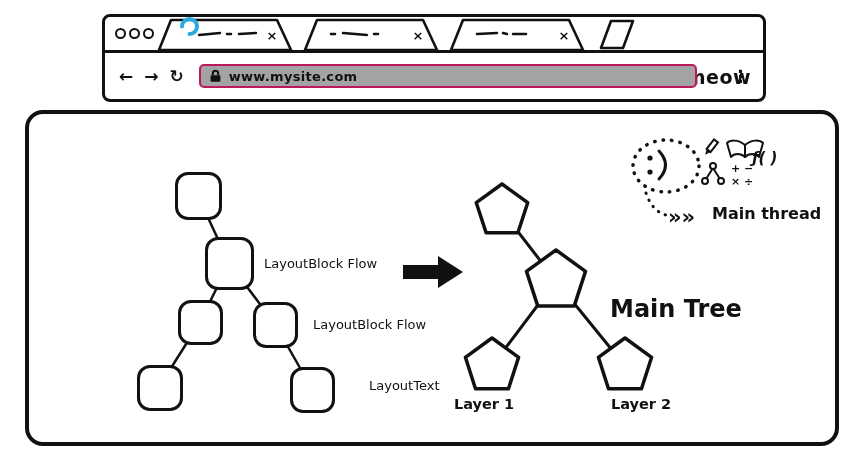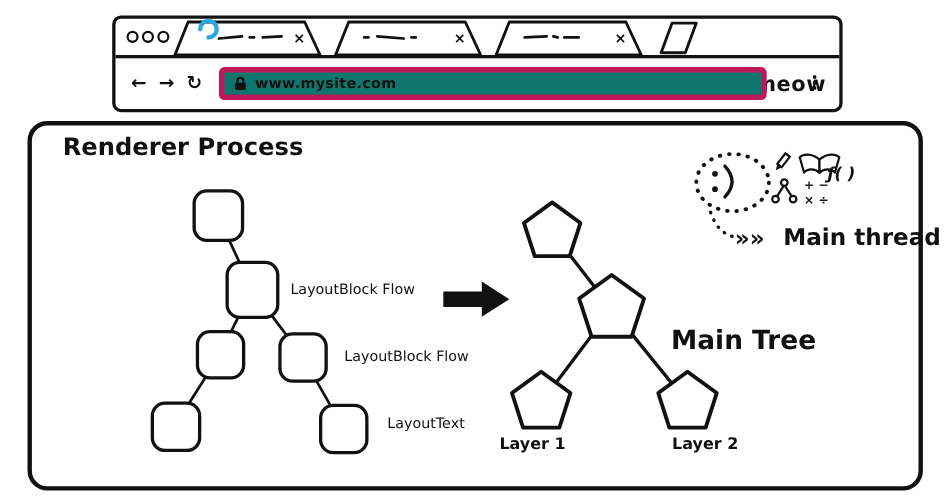--- a/index.html
+++ b/index.html
@@ -13,47 +13,47 @@
               border-bottom:3px solid #111; }
   .lights { position:absolute; left:10px; top:0; height:33px; display:flex; align-items:center; gap:3px; }
   .light { width:7px; height:7px; border:2.5px solid #111; border-radius:50%; background:#fff; }
   .tabs-svg { position:absolute; left:50px; top:0; }
   .tabs-svg text { fill:#111; font-weight:bold; font-size:13px; text-anchor:middle;
                    font-family:"DejaVu Sans",sans-serif; }
   .brand { position:absolute; right:12px; top:5px; font-size:19px; font-weight:bold; letter-spacing:0.5px;margin-top:44px; }
   .addr-row { position:absolute; left:0; top:36px; width:100%; height:46px;
               display:flex; align-items:center; padding:0 14px; gap:11px; box-sizing:border-box; }
   .nav-glyph { font-size:17px; font-weight:bold; line-height:1; }
-  .addr-field { flex:1; margin:0 24px 0 4px; height:20px; border:5px solid #be185d; border-radius:5px;
-                display:flex; align-items:center; gap:7px; padding:0 8px; background:#0f766e; }
+  .addr-field { flex:1; margin:0 24px 0 4px; height:20px; border:2px solid #be185d; border-radius:5px;
+                display:flex; align-items:center; gap:7px; padding:0 8px; background:#a3a3a3; }
   .url { font-size:13px; font-weight:bold; letter-spacing:0.3px; }
   .menu-dots { font-size:17px; font-weight:bold; }
 
   
   .panel { position:absolute; left:25px; top:110px; width:806px; height:328px;
            border:4px solid #111; border-radius:18px; background:#fff; }
   .panel-title { position:absolute; left:57px; top:122px; font-size:22px; font-weight:bold; }
   .tree-label { position:absolute; font-weight:bold; font-size:24px; }
   #layout-tree-label { left:48px; top:246px; }
   #layer-tree-label { left:610px; top:295px; }
   .node-ann { position:absolute; font-size:13px; font-weight:normal; }
   #ann-0 { left:264px; top:256px; }
   #ann-1 { left:313px; top:317px; }
-  #ann-2 { left:352px; top:378px; }
+  #ann-2 { left:369px; top:378px; }
   .layer-label { position:absolute; font-size:14.5px; font-weight:bold; text-align:left; width:76px; }
   #layer-label-1 { left:454px; top:396px; }
   #layer-label-2 { left:611px; top:396px; }
   .node { position:absolute; border:3.5px solid #111; border-radius:13px; background:#fff; box-sizing:border-box; }
   #node-a { left:175px; top:172px; width:47px; height:48px; }
   #node-b { left:205px; top:237px; width:49px; height:53px; }
   #node-c { left:178px; top:300px; width:45px; height:45px; }
   #node-d { left:253px; top:302px; width:45px; height:46px; }
   #node-e { left:137px; top:365px; width:46px; height:46px; }
   #node-f { left:290px; top:367px; width:45px; height:46px; }
-  .main-thread-label { position:absolute; left:712px; top:204px; font-size:21px; font-weight:bold; }
+  .main-thread-label { position:absolute; left:712px; top:204px; font-size:16px; font-weight:bold; }
   #diagram-svg { position:absolute; left:0; top:0; pointer-events:none; }
   #diagram-svg text { fill:#111; font-weight:bold; font-family:"DejaVu Sans",sans-serif; }
 </style>
 </head>
 <body>
 
 <div id="canvas">
 
   <div class="browser">
 
@@ -100,21 +100,20 @@
           <path d="M3.8 6.2 V4.4 a2.7 2.7 0 0 1 5.4 0 V6.2" fill="none" stroke="#111" stroke-width="2"></path>
           <rect x="1.6" y="6.2" width="9.8" height="6.6" rx="1.2" fill="#111"></rect>
         </svg>
         <span class="url">www.mysite.com</span>
       </div>
       <span class="menu-dots">⋮</span>
     </div>
   </div>
 
   <div class="panel"></div>
-  <div class="panel-title">Renderer Process</div>
 
   <svg id="diagram-svg" width="865" height="455" viewBox="0 0 865 455">
 
     <g stroke="#111" stroke-width="2.5">
       <line x1="198" y1="196" x2="229" y2="263"></line>
       <line x1="229" y1="263" x2="200" y2="322"></line>
       <line x1="229" y1="263" x2="275" y2="324"></line>
       <line x1="200" y1="322" x2="159" y2="387"></line>
       <line x1="275" y1="324" x2="312" y2="389"></line>
     </g>

